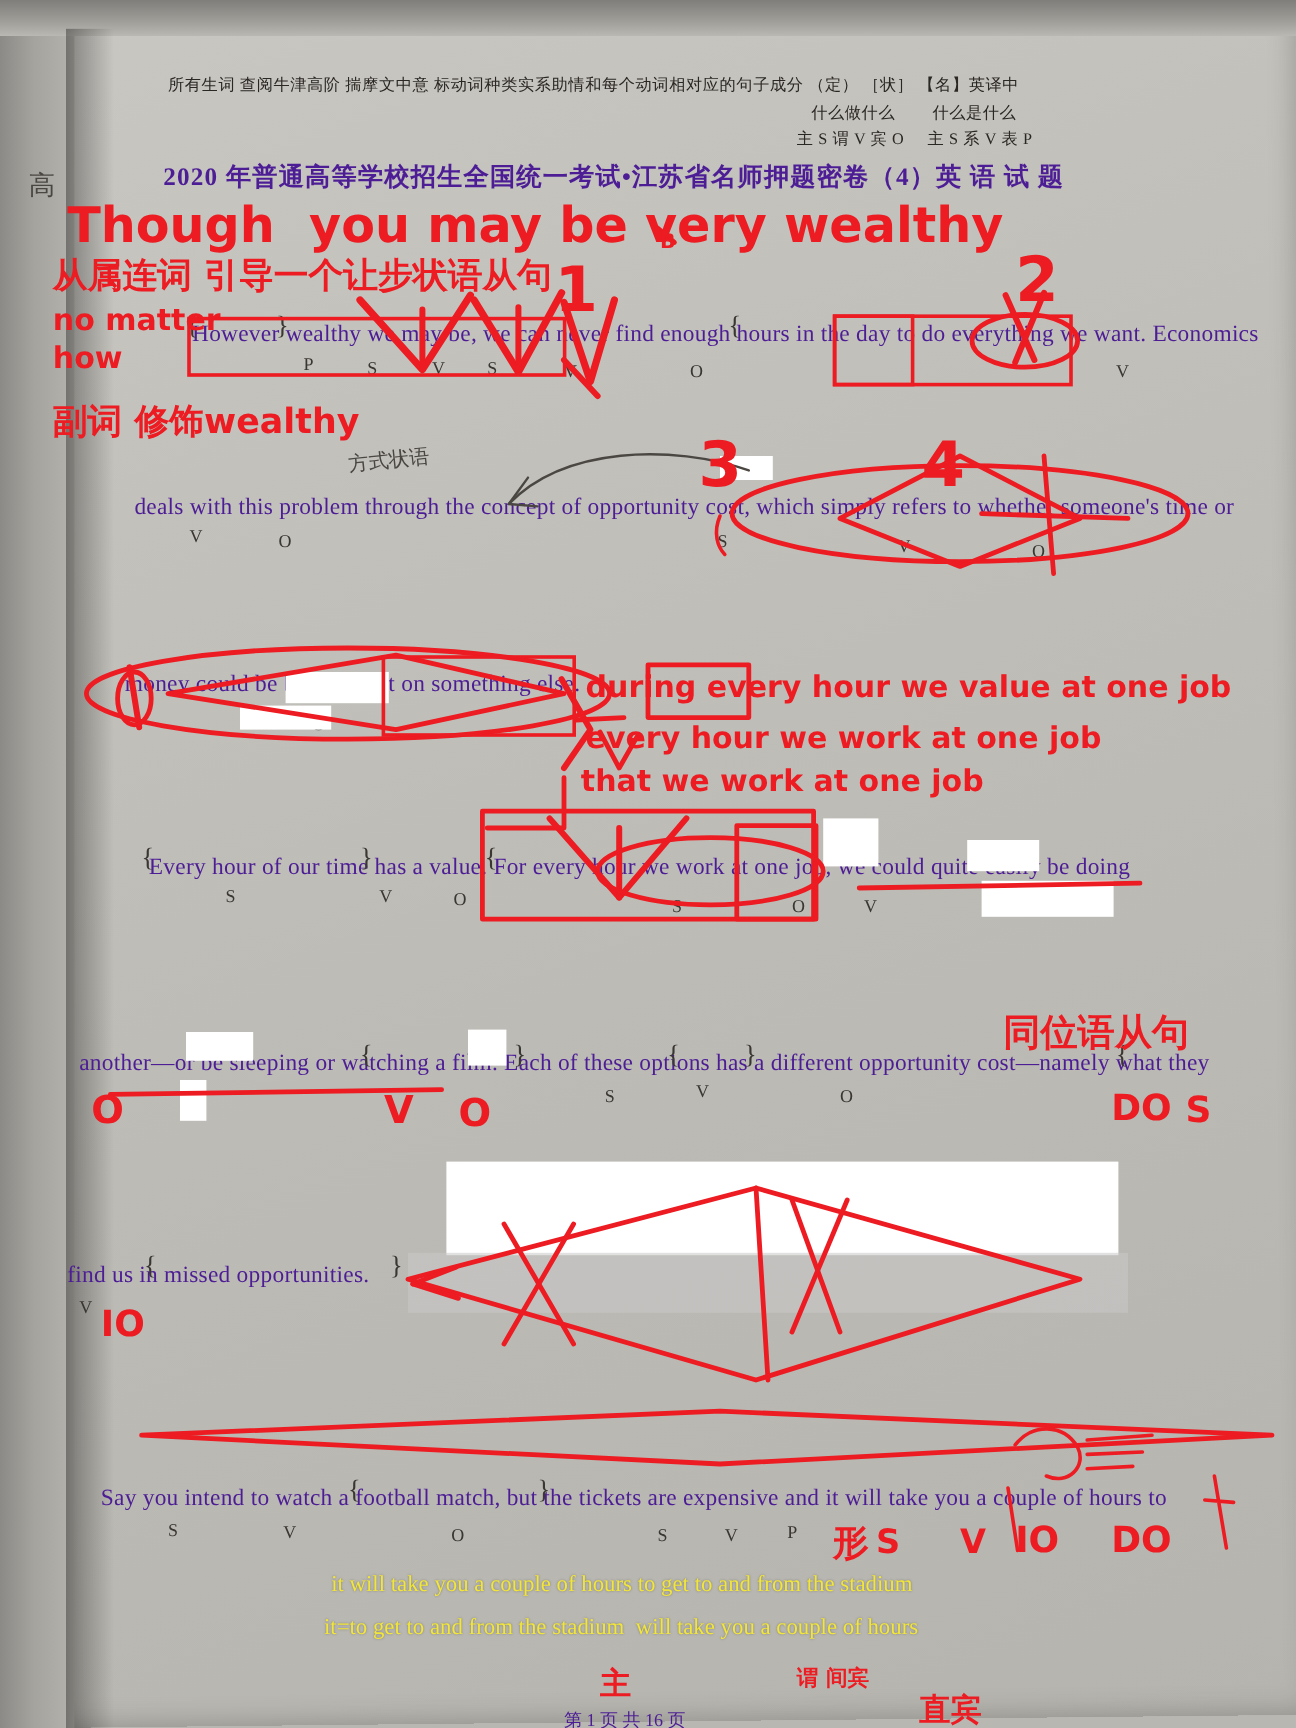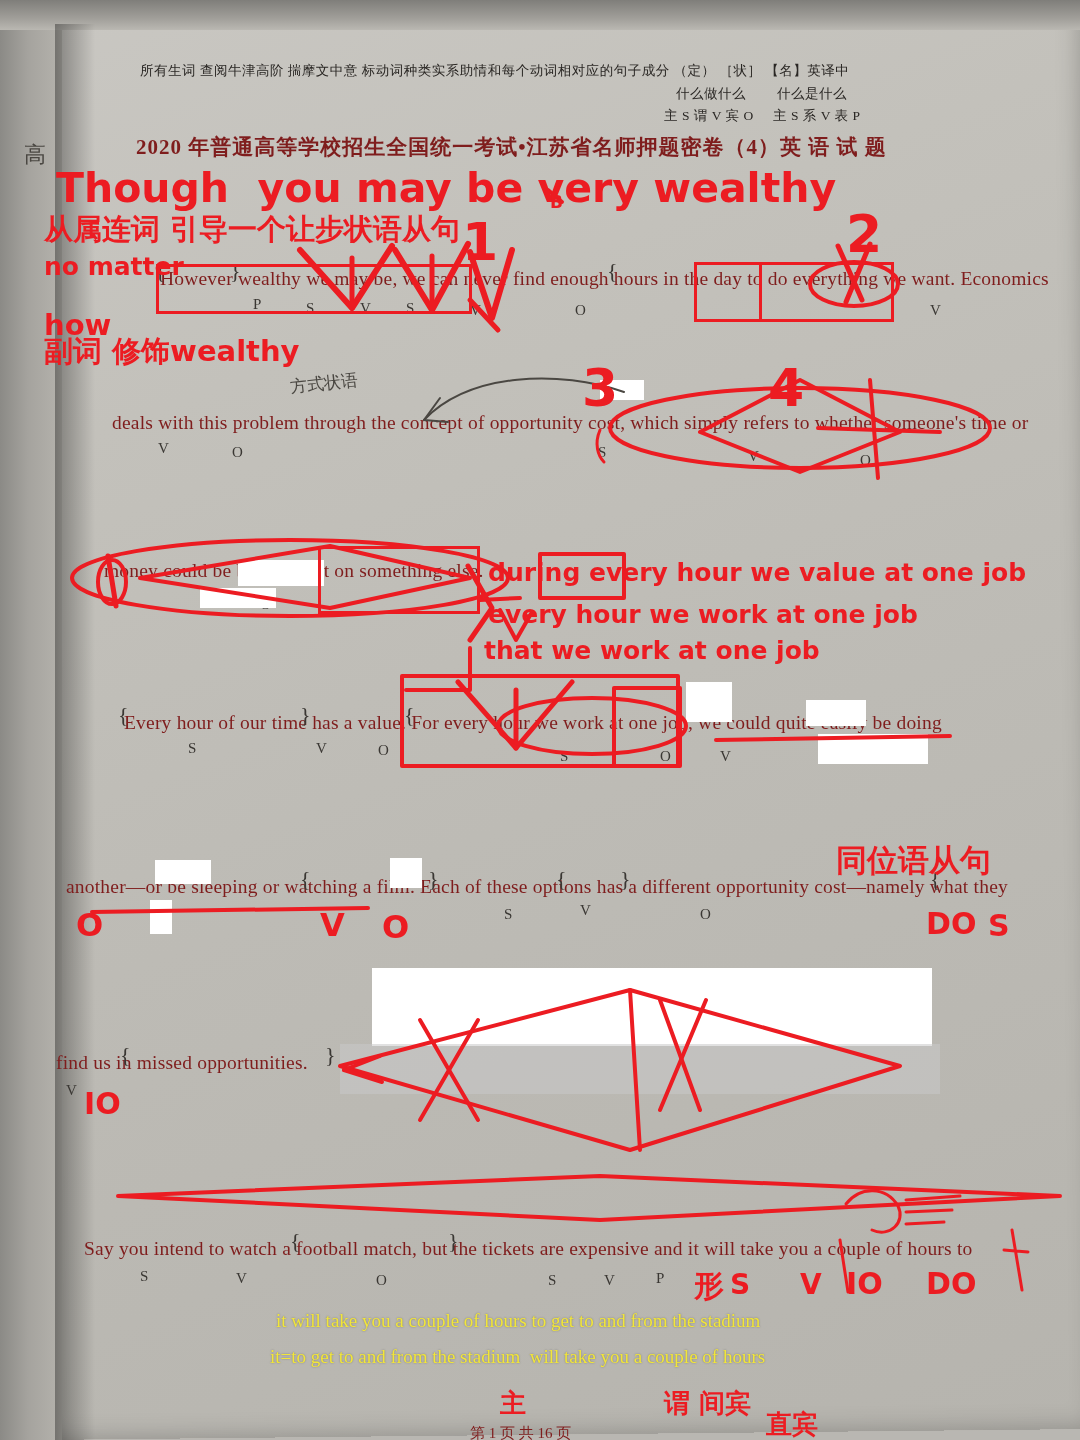--- a/index.html
+++ b/index.html
@@ -46,21 +46,21 @@
   .shadow-strip {
     position: absolute;
     left: 55px; top: 24px;
     width: 40px; height: 1416px;
     background: linear-gradient(90deg, rgba(0,0,0,0.35), rgba(0,0,0,0));
   }
 
   
   .pt {
     position: absolute;
-    color: #7f1d1d;
+    color: #4c1d95;
     font-family: "Liberation Serif", serif;
     white-space: pre;
   }
   .hdr-small { font-size: 13.5px; letter-spacing: .5px; color:#2a2724; }
   .title {
     font-size: 21px;
     font-weight: bold;
     letter-spacing: 1px;
   }
   .body-line {
@@ -297,21 +297,21 @@
 
   <div class="rbox" style="left:156px; top:264px; width:316px; height:50px;"></div>
   <div class="rbox" style="left:694px; top:262px; width:200px; height:60px;"></div>
   <div class="rbox" style="left:694px; top:262px; width:68px; height:60px;"></div>
   <div class="rbox" style="left:318px; top:546px; width:162px; height:68px;"></div>
 
   <div class="red" style="left:56px; top:164px; font-size:41px;">Though  you may be very wealthy</div>
   <div class="red" style="left:550px; top:192px; font-size:17px;">B</div>
   <div class="red" style="left:44px; top:210px; font-size:29px;">从属连词 引导一个让步状语从句</div>
   <div class="red" style="left:44px; top:252px; font-size:25px;">no matter</div>
-  <div class="red" style="left:44px; top:308px; font-size:29px;">how</div>
+  <div class="red" style="left:44px; top:284px; font-size:25px;">how</div>
   <div class="red" style="left:44px; top:332px; font-size:29px;">副词 修饰wealthy</div>
 
   <div class="red" style="left:462px; top:212px; font-size:52px;">1</div>
   <div class="red" style="left:846px; top:204px; font-size:52px;">2</div>
   <div class="red" style="left:582px; top:358px; font-size:52px;">3</div>
   <div class="red" style="left:768px; top:358px; font-size:52px;">4</div>
 
   <div class="red" style="left:488px; top:558px; font-size:25px;">during every hour we value at one job</div>
   <div class="red" style="left:488px; top:600px; font-size:25px;">every hour we work at one job</div>
   <div class="red" style="left:836px; top:840px; font-size:31px;">同位语从句</div>
@@ -330,16 +330,16 @@
   <div class="red" style="left:694px; top:1266px; font-size:30px;">形</div>
   <div class="red" style="left:730px; top:1268px; font-size:28px;">S</div>
   <div class="red" style="left:800px; top:1268px; font-size:28px;">V</div>
   <div class="red" style="left:846px; top:1266px; font-size:30px;">IO</div>
   <div class="red" style="left:926px; top:1266px; font-size:30px;">DO</div>
 
   <div class="yellow" style="left:270px; top:1346px;">it=to get to and from the stadium  will take you a couple of hours</div>
   <div class="yellow" style="left:276px; top:1310px;">it will take you a couple of hours to get to and from the stadium</div>
 
   <div class="red" style="left:500px; top:1386px; font-size:26px;">主</div>
-  <div class="red" style="left:664px; top:1386px; font-size:26px;">谓 间宾</div>
+  <div class="red" style="left:664px; top:1386px; font-size:18px;">谓 间宾</div>
   <div class="red" style="left:766px; top:1386px; font-size:26px;margin-top:21px;">直宾</div>
 
 </div>
 
 </body></html>

